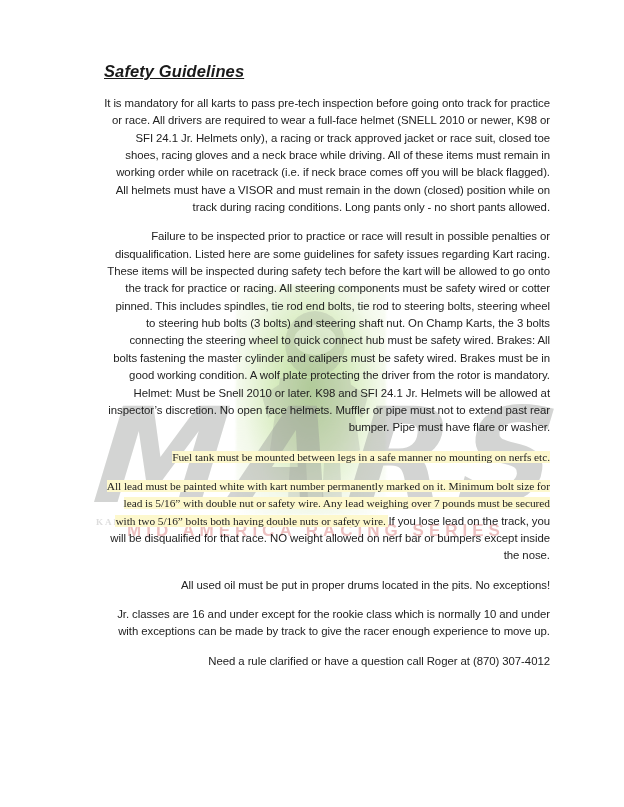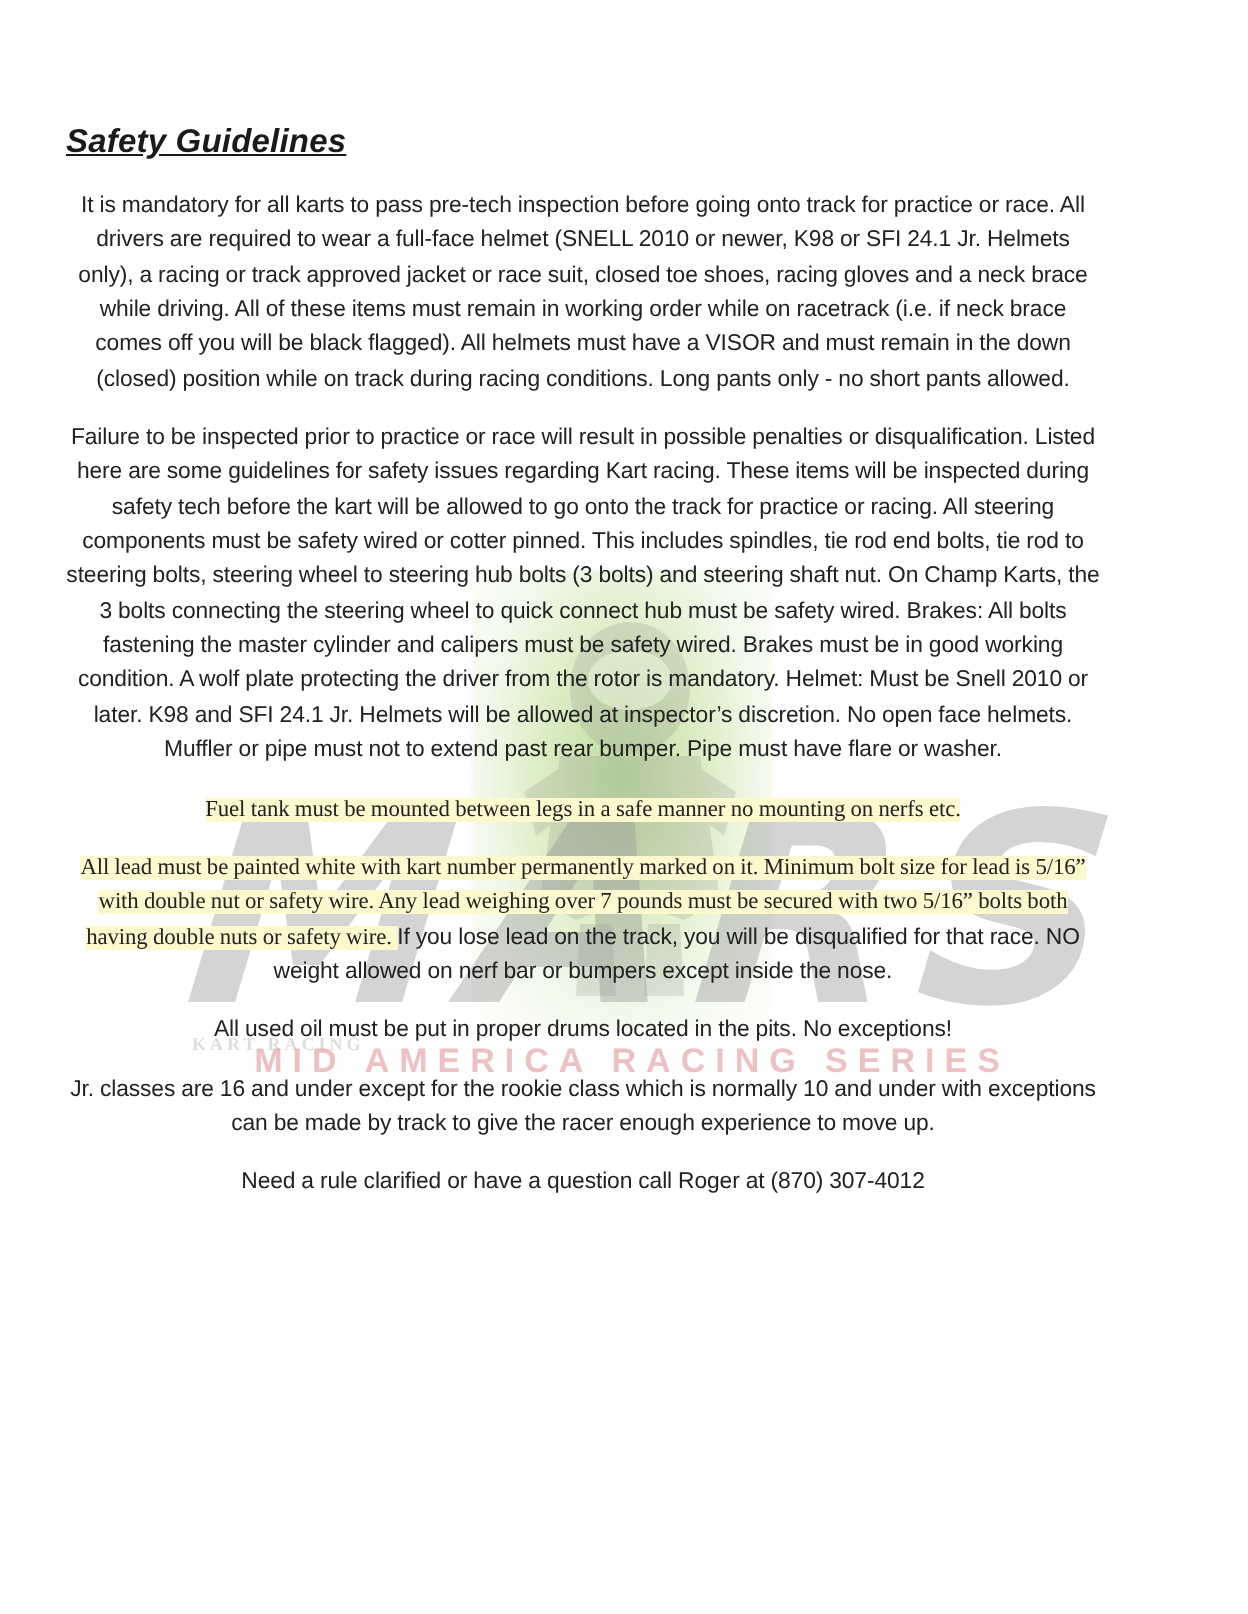--- a/index.html
+++ b/index.html
@@ -94,42 +94,42 @@
     font-size: 9px;
     letter-spacing: 2px;
     color: rgba(170,170,170,0.40);
     white-space: nowrap;
   }
 
   
   .content {
     position: relative;
     z-index: 2;
-    padding: 62px 74px 0 33px;
+    padding: 62px 74px 0 104px;
     box-sizing: border-box;
   }
 
   .doc-title {
     font-family: "Liberation Sans", sans-serif;
     font-size: 16.5px;
     font-weight: 700;
     font-style: italic;
     text-decoration: underline;
     color: #1a1a1a;
     margin: 0 0 14px 0;
     letter-spacing: 0.1px;
   }
 
   p.para {
     font-family: "Liberation Sans", sans-serif;
     font-size: 11.4px;
     line-height: 17.35px;
     color: #222222;
     margin: 0 0 12px 0;
-    text-align: center;
+    text-align: right;
     letter-spacing: -0.05px;
     word-spacing: -0.1px;
   }
   p.para:last-child { margin-bottom: 12px; }
 
   
   .hl {
     background-color: #fdf8cd;
     box-decoration-break: clone;
     font-family: Liberation Serif, serif;

